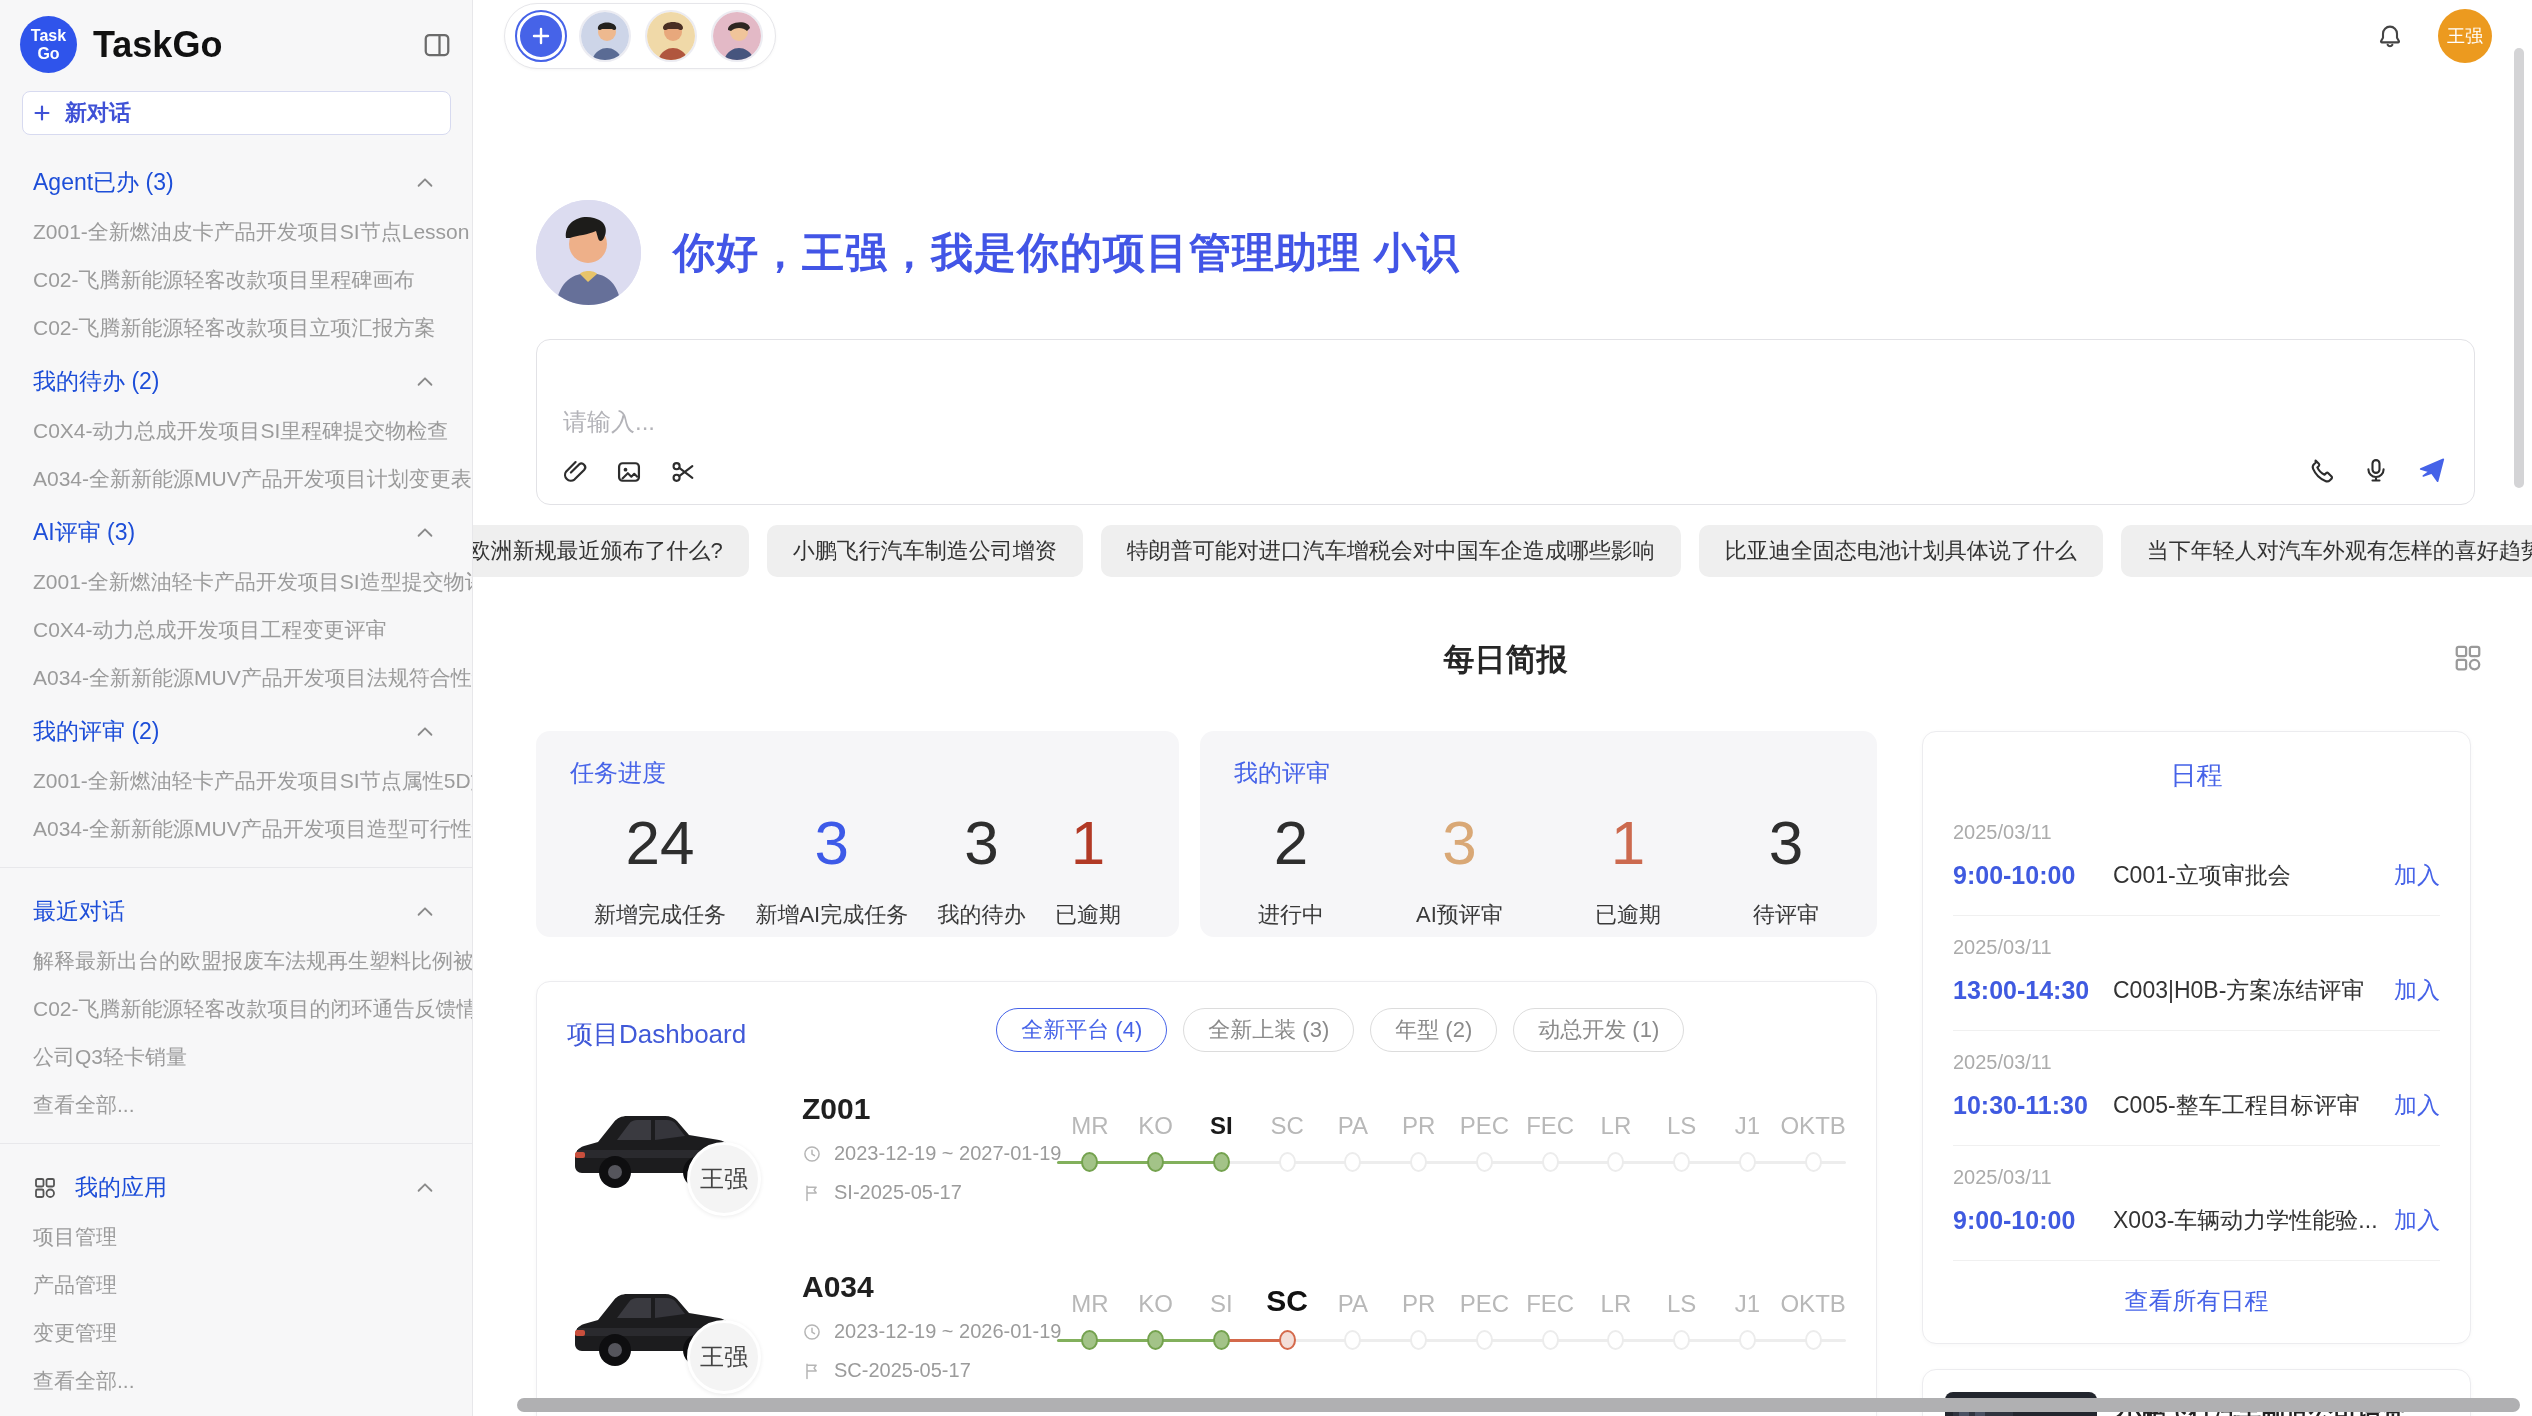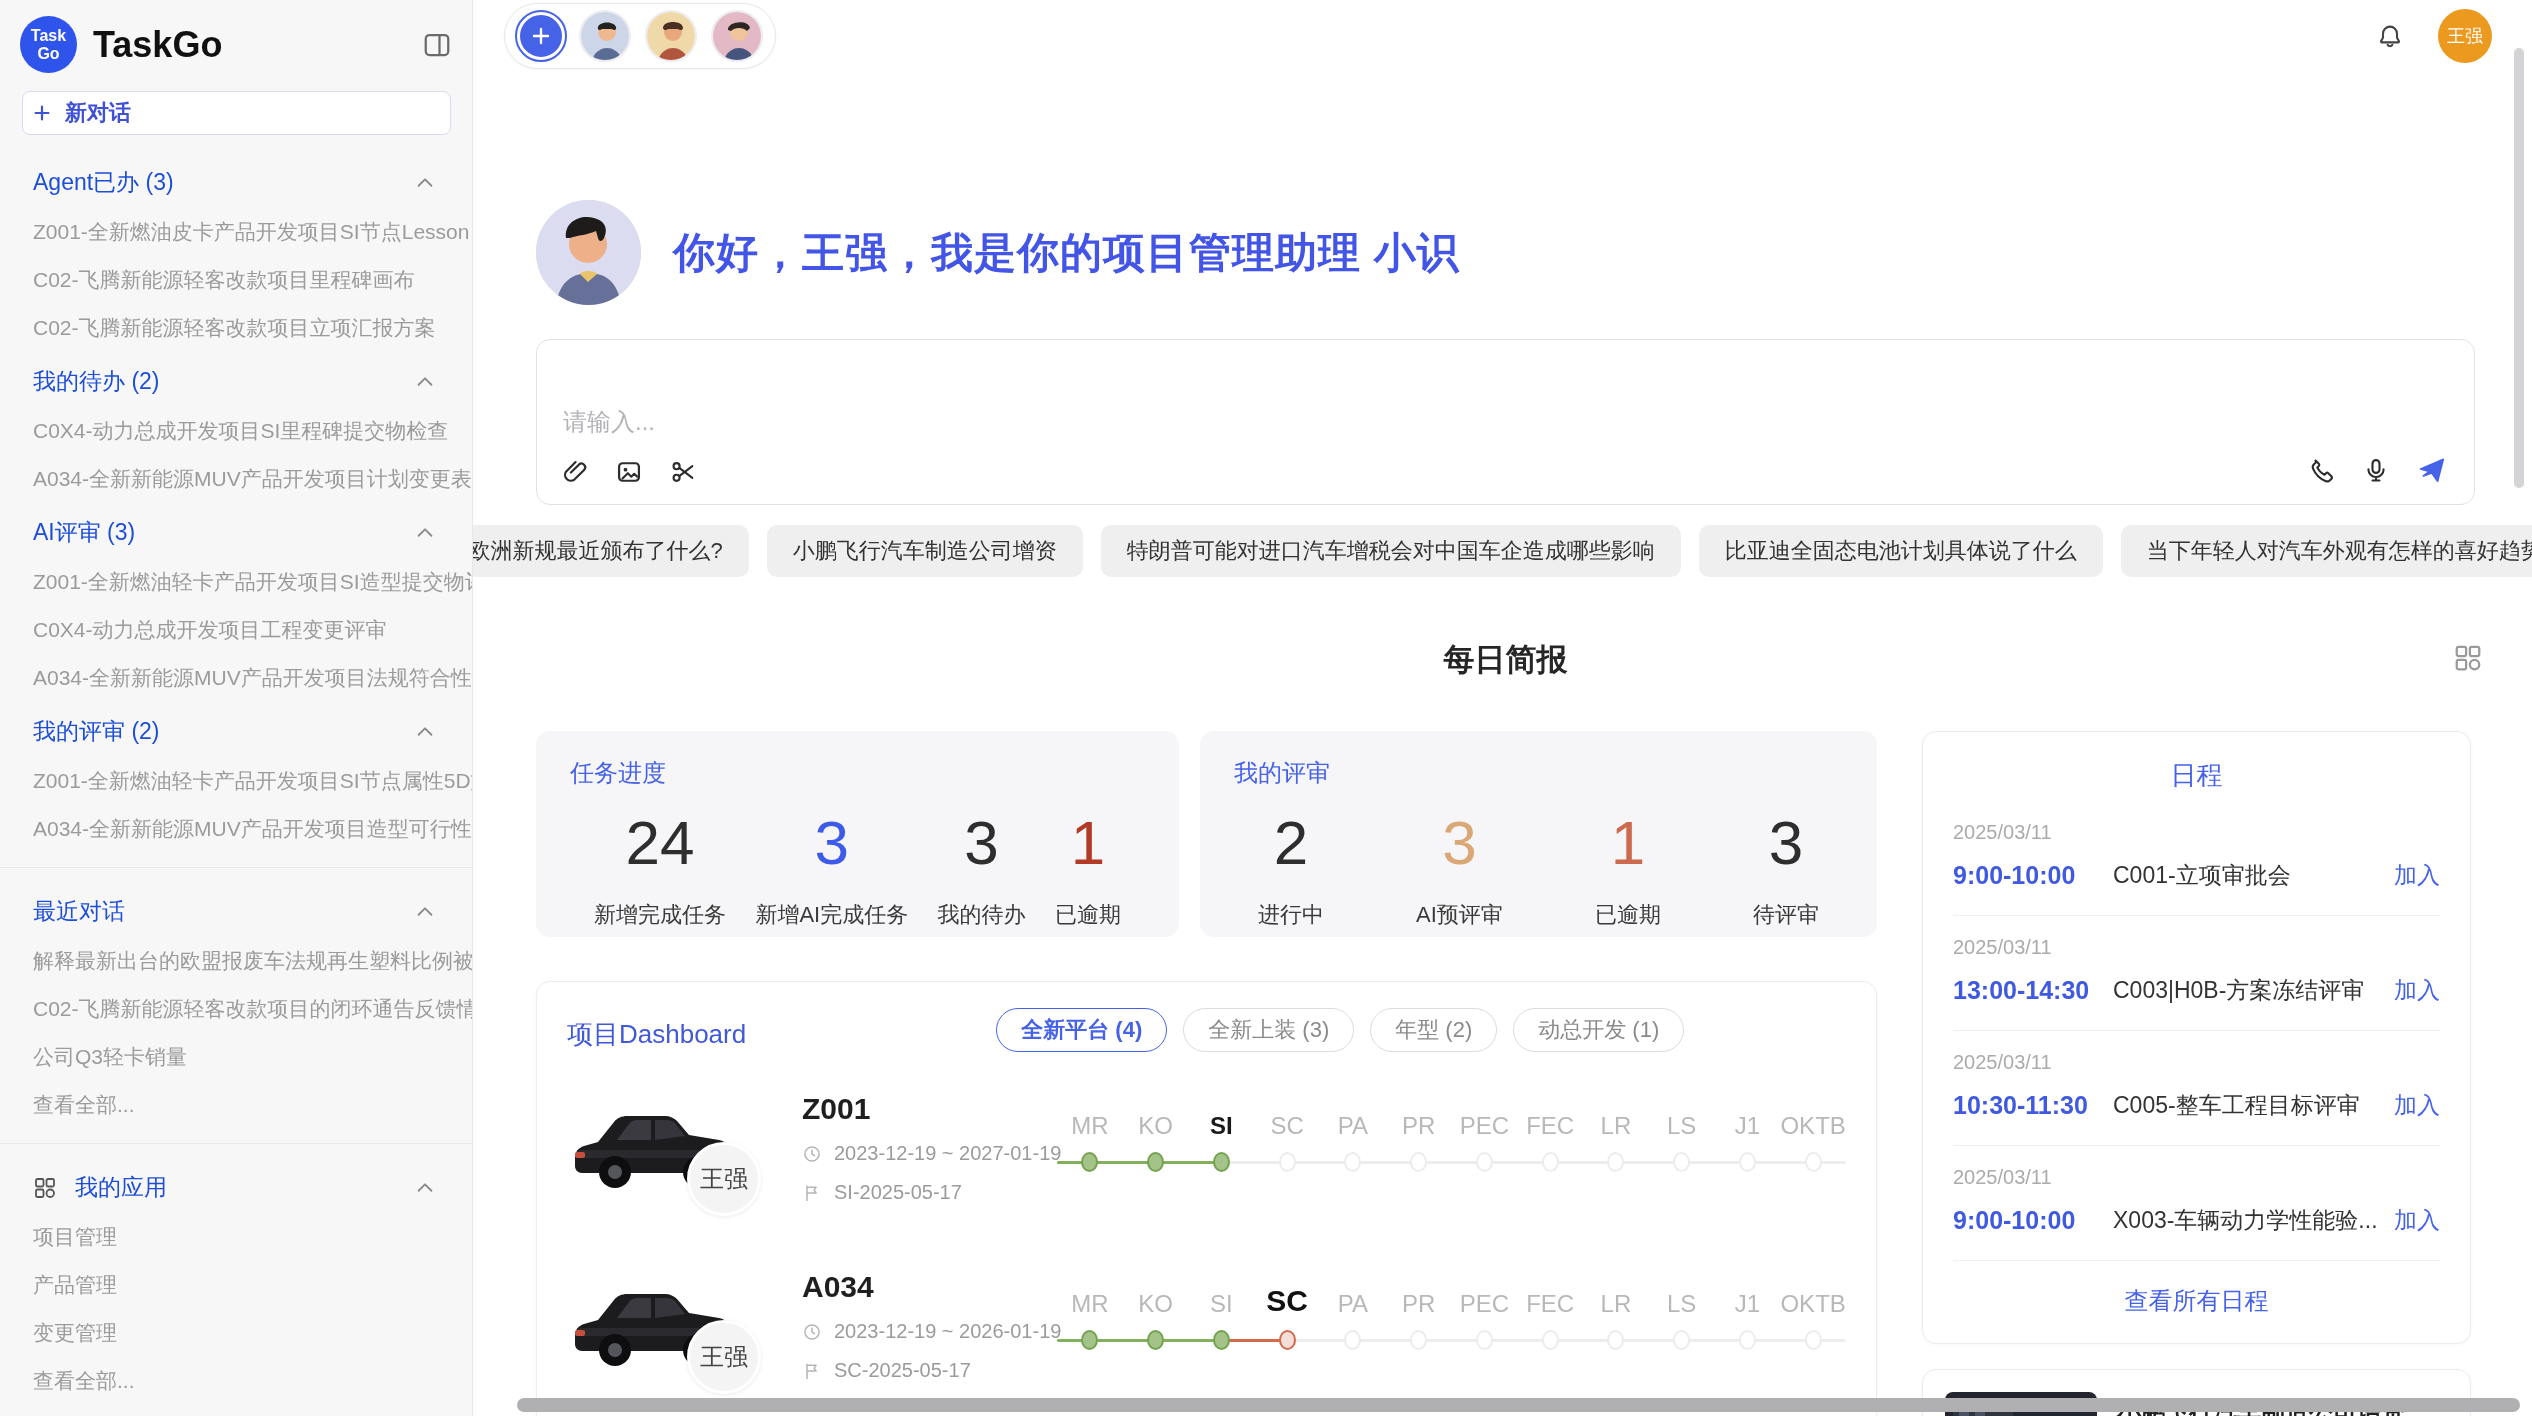--- a/index.html
+++ b/index.html
@@ -65,21 +65,21 @@
   .stat-value { font-size:62px; }
   .stat-value.dark { color:#2e2e2e; } .stat-value.blue { color:#3d5ae8; }
   .stat-value.red { color:#b23a26; } .stat-value.tan { color:#d9a876; } .stat-value.orange { color:#cc6a4f; }
   .stat-label { font-size:22px; color:#3a3a3a; margin-top:22px; }
 
   .dash-card { margin-top:44px; width:1341px; height:520px; border:1px solid #ececef; border-radius:14px; background:#fff; padding:26px 30px; overflow:hidden; box-shadow:0 1px 4px rgba(0,0,0,.03); }
   .dash-head { display:flex; align-items:flex-end; }
   .dash-title { font-size:26px; color:#4059d8; }
   .tabs { display:flex; gap:16px; margin-left:250px; }
   .tab { height:44px; border-radius:22px; border:1px solid #dcdcdc; background:#fff; color:#8a8a8a; font-size:22px; padding:0 24px; cursor:pointer; font-family:inherit; }
-  .tab.active { border:1px solid #4663e8; color:#4663e8; font-weight:bold; }
+  .tab.active { border:1px solid #4663e8; color:#4663e8; font-weight:normal; }
 
   .proj-row { display:flex; align-items:flex-start; margin-top:38px; }
   .car-wrap { position:relative; width:235px; flex:0 0 235px; height:140px; }
   .car { width:175px; height:104px; }
   .owner-badge { position:absolute; left:120px; top:52px; width:74px; height:74px; border-radius:50%; background:#f4f4f4; border:3px solid #fff; display:flex; align-items:center; justify-content:center; font-size:24px; color:#444; box-shadow:0 1px 4px rgba(0,0,0,.08); }
   .proj-info { width:255px; flex:0 0 255px; padding-top:2px; }
   .proj-code { font-size:30px; font-weight:bold; color:#1f1f1f; }
   .meta { display:flex; align-items:center; gap:12px; margin-top:16px; color:#9b9b9b; font-size:20px; white-space:nowrap; }
   .meta .ic { color:#b5b5b5; display:flex; }
   .ms-strip { flex:1; position:relative; height:120px; padding-top:4px; }

